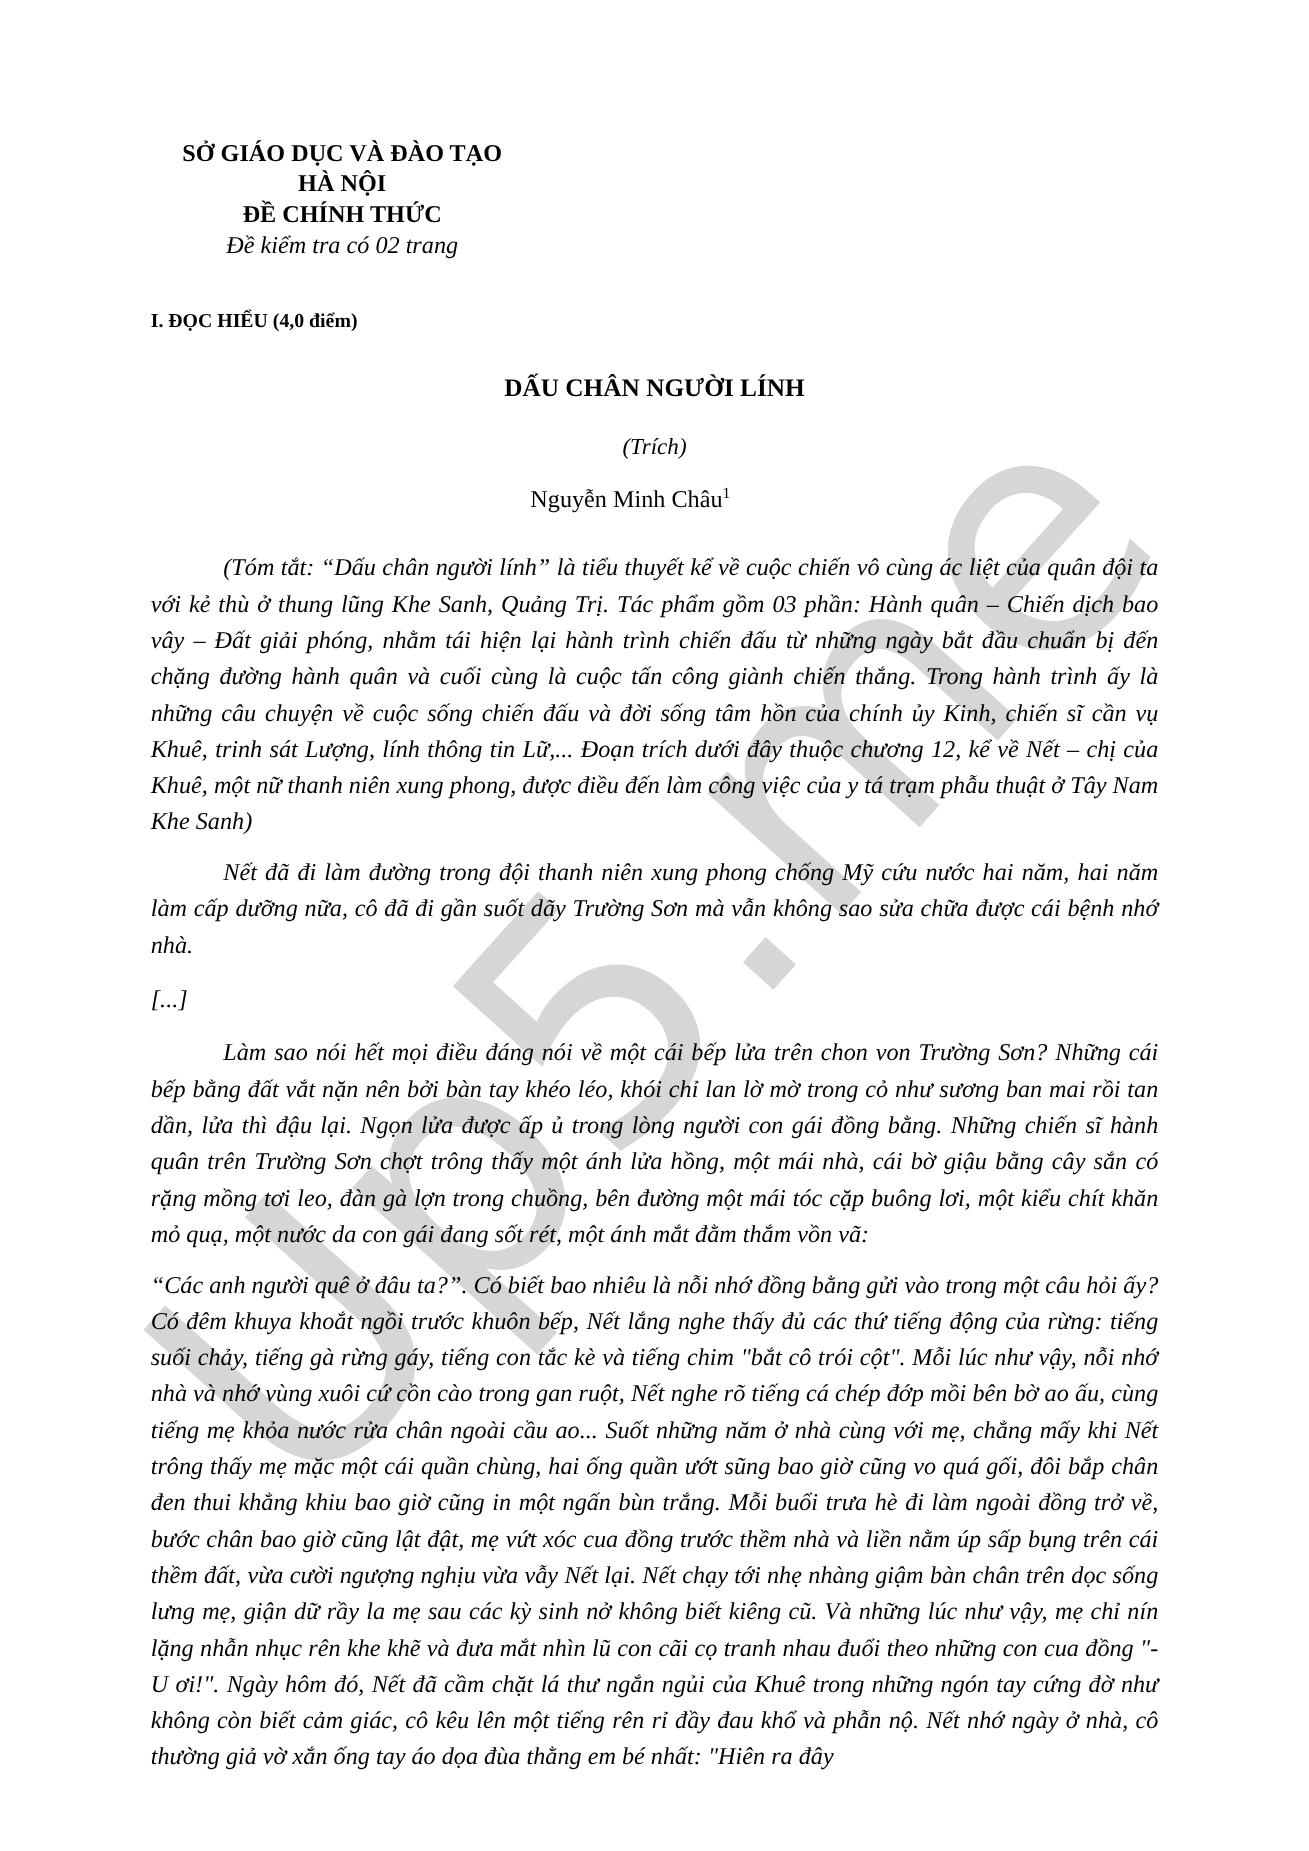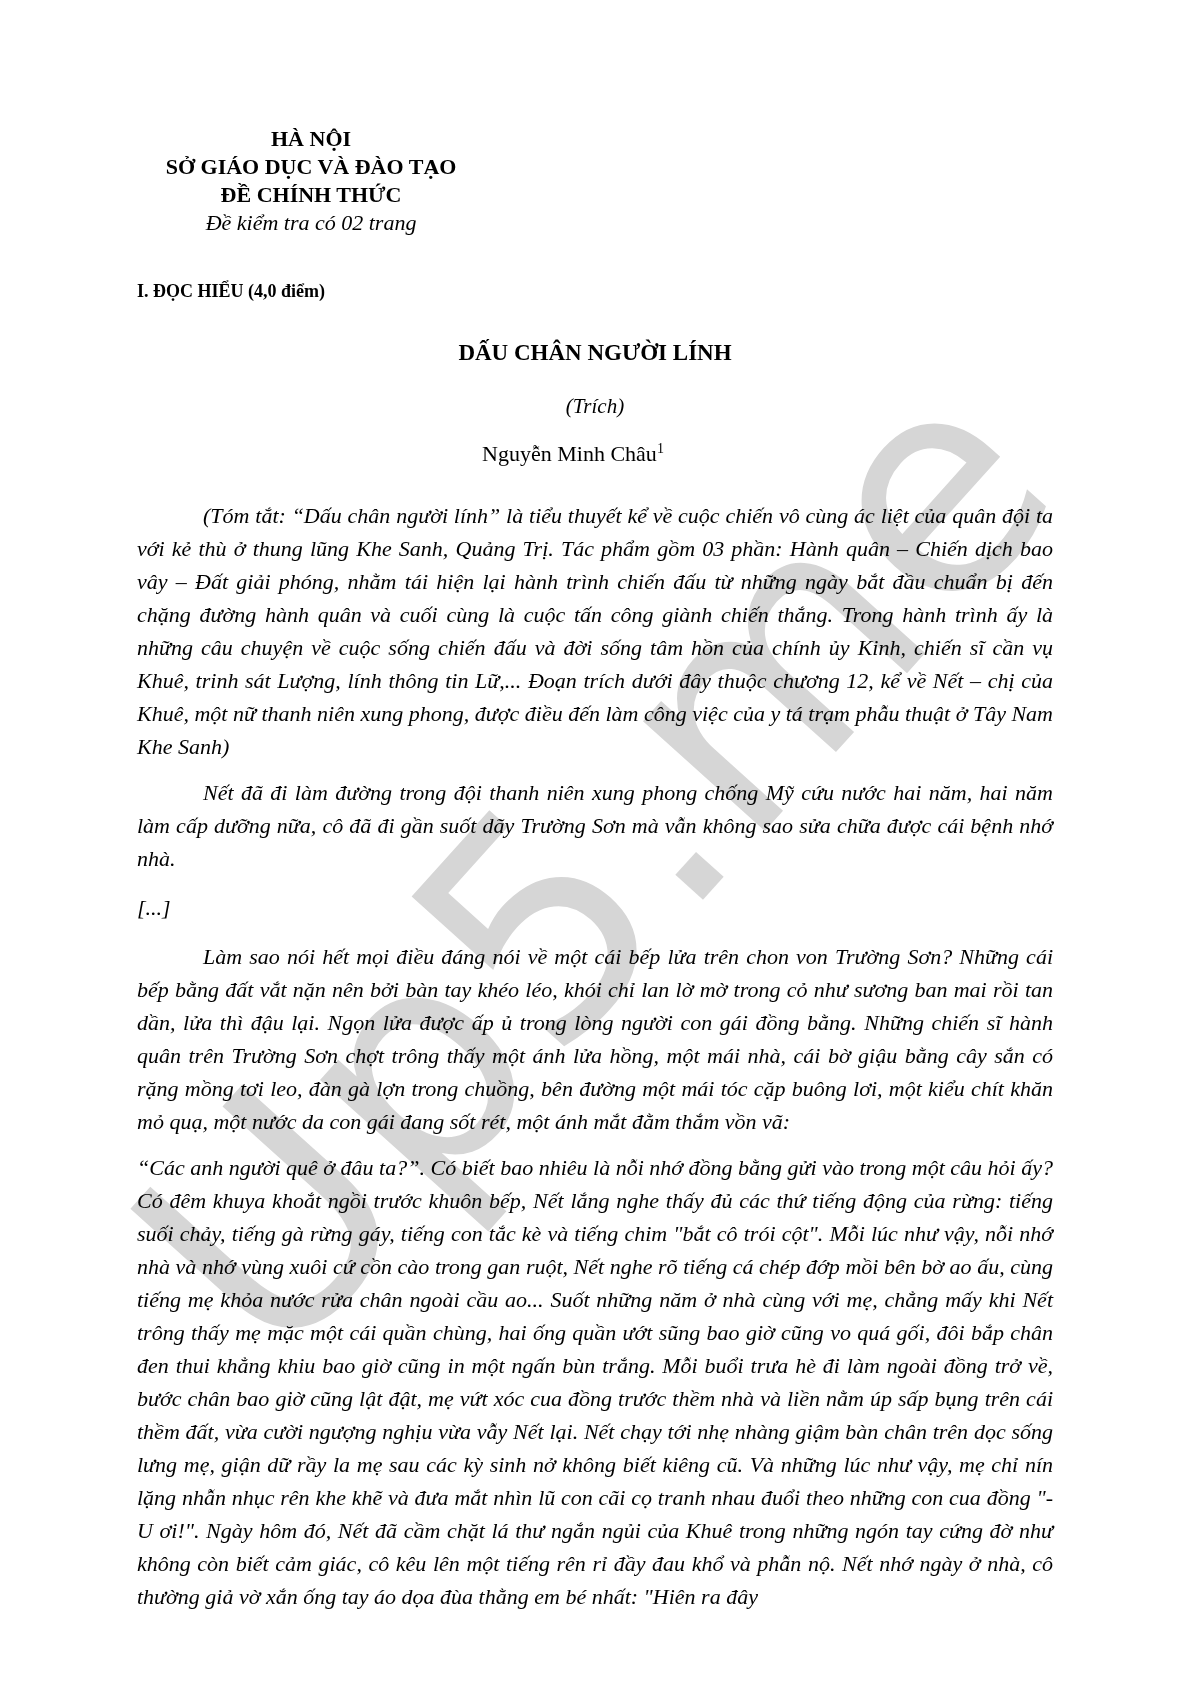--- a/index.html
+++ b/index.html
@@ -83,22 +83,22 @@
 </style>
 </head>
 <body>
 
 <div class="watermark">Up5.me</div>
 
 <div class="page">
 
   <div class="header">
     <div class="header-left">
+      <div class="hl-bold">SỞ GIÁO DỤC VÀ ĐÀO TẠO</div>
       <div class="hl-bold">HÀ NỘI</div>
-      <div class="hl-bold">SỞ GIÁO DỤC VÀ ĐÀO TẠO</div>
       <div class="hl-bold">ĐỀ CHÍNH THỨC</div>
       <div class="hl-italic">Đề kiểm tra có 02 trang</div>
     </div>
   </div>
 
   <div class="section-heading">I. ĐỌC HIỂU (4,0 điểm)</div>
 
   <div class="passage-title">DẤU CHÂN NGƯỜI LÍNH</div>
   <div class="passage-subtitle">(Trích)</div>
 

